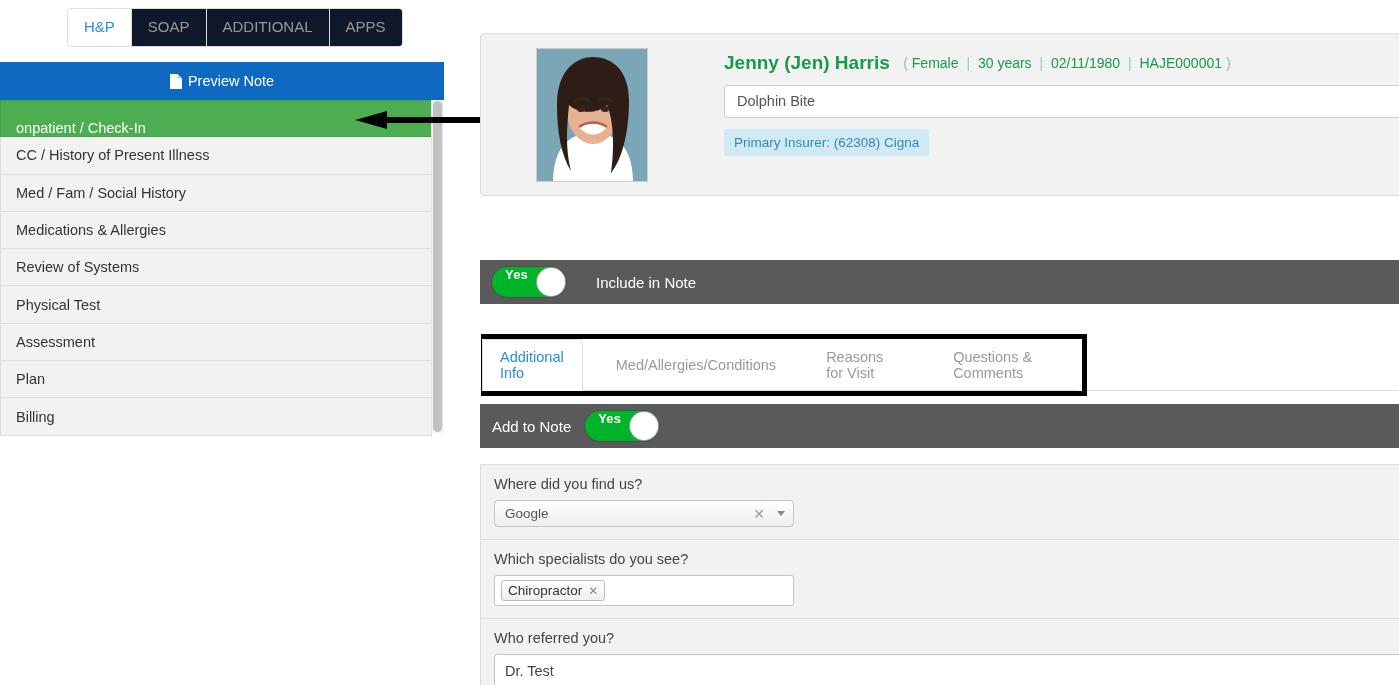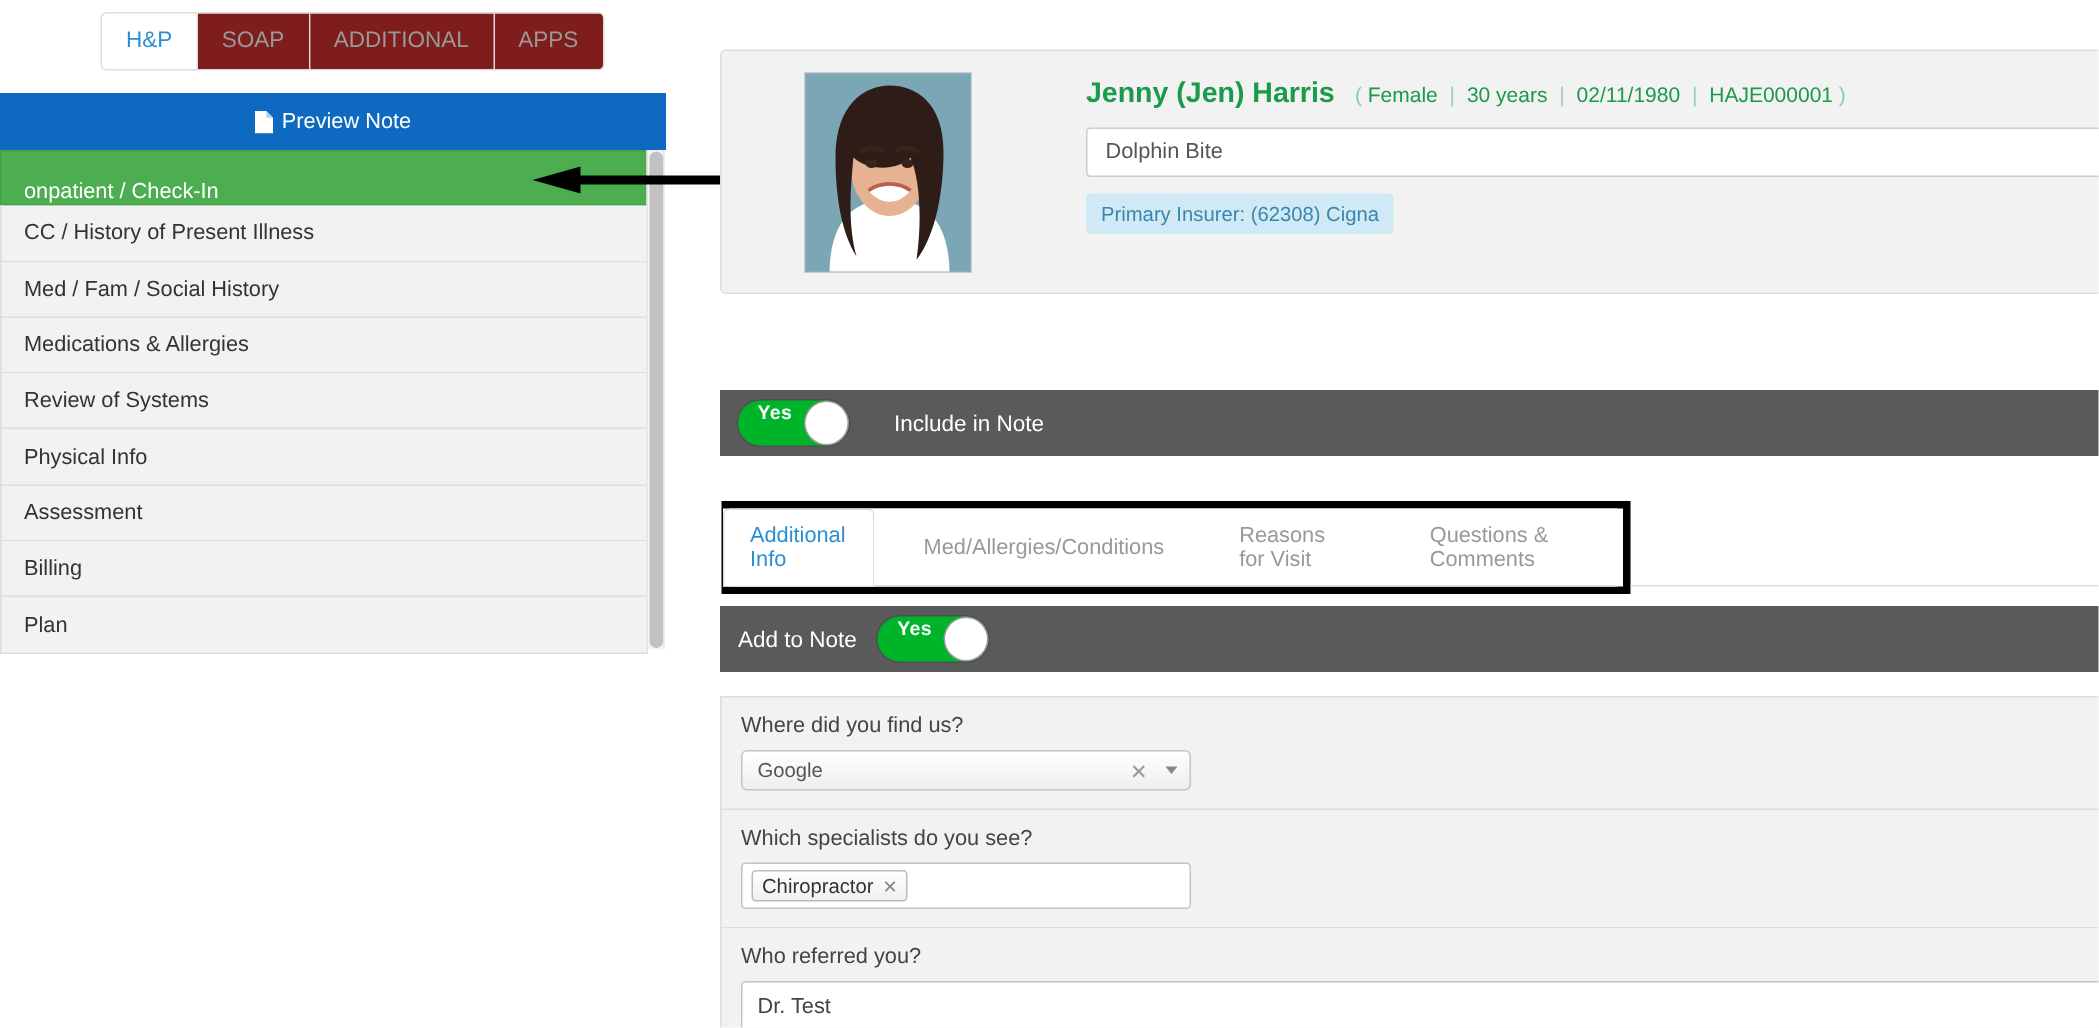--- a/index.html
+++ b/index.html
@@ -12,21 +12,21 @@
   }
   .page { position: relative; width: 1399px; height: 664px; background:#fff; }
 
   
   .left-pane { position:absolute; left:0; top:0; width:450px; height:685px; }
 
   .top-tabs { position:absolute; left:67px; top:8px; display:flex;
               border:1px solid #dddddd; border-radius:4px; overflow:hidden;
               background:#eeeeee; }
   .top-tab { padding:10px 16px 11px; font-size:15px; color:#999999;
-             background:#7f1d1d; border-right:1px solid #dddddd;
+             background:#0f172a; border-right:1px solid #dddddd;
              line-height:16px; white-space:nowrap; cursor:pointer; }
   .top-tab:last-child { border-right:none; }
   .top-tab.active { background:#ffffff; color:#2a8fd4; }
 
   .preview-note { position:absolute; left:0; top:62px; width:444px; height:38px;
                   background:#0d6ac0; color:#ffffff; display:flex;
                   align-items:center; justify-content:center; gap:6px;
                   font-size:14.5px; cursor:pointer; }
   .doc-icon { display:inline-block; width:12px; height:15px; position:relative; }
   .doc-icon svg { display:block; }
@@ -165,30 +165,30 @@
       <div class="nav-item">
         <span>Med / Fam / Social History</span>
       </div>
       <div class="nav-item">
         <span>Medications &amp; Allergies</span>
       </div>
       <div class="nav-item">
         <span>Review of Systems</span>
       </div>
       <div class="nav-item">
-        <span>Physical Info</span>
+        <span>Physical Test</span>
       </div>
       <div class="nav-item">
         <span>Assessment</span>
       </div>
       <div class="nav-item">
+        <span>Plan</span>
+      </div>
+      <div class="nav-item">
         <span>Billing</span>
-      </div>
-      <div class="nav-item">
-        <span>Plan</span>
       </div>
     </div>
 
     <div class="nav-scrollbar">
       <div class="thumb"></div>
     </div>
 
     <div class="arrow-anno">
       <svg width="140" height="18" viewBox="0 0 140 18">
         <rect x="28" y="6" width="112" height="6" fill="#000000"></rect>

